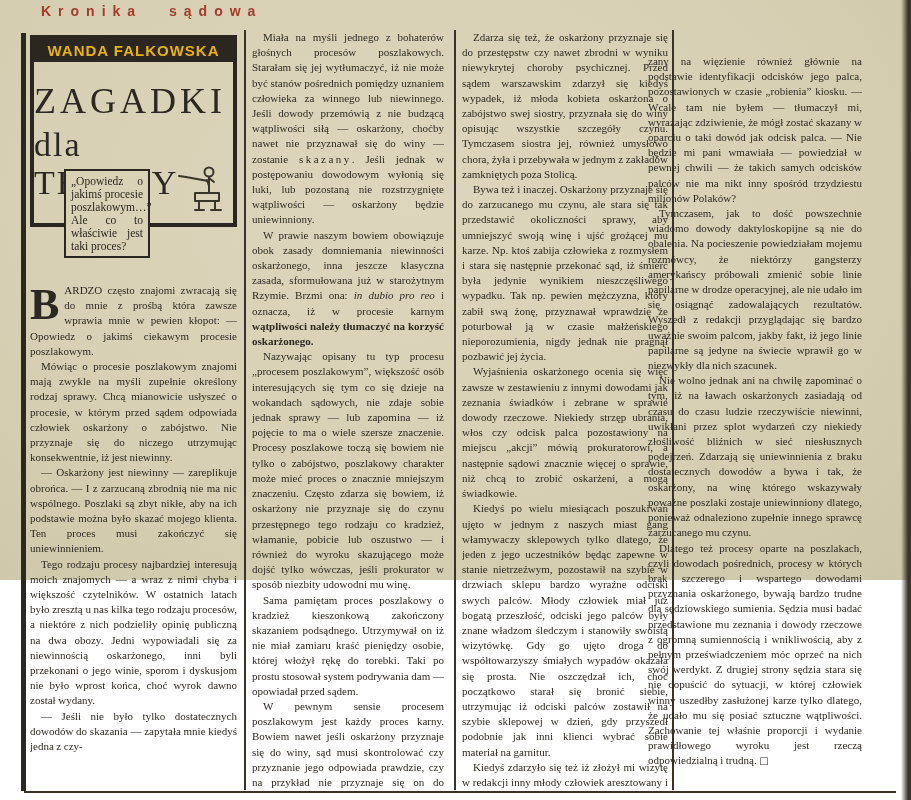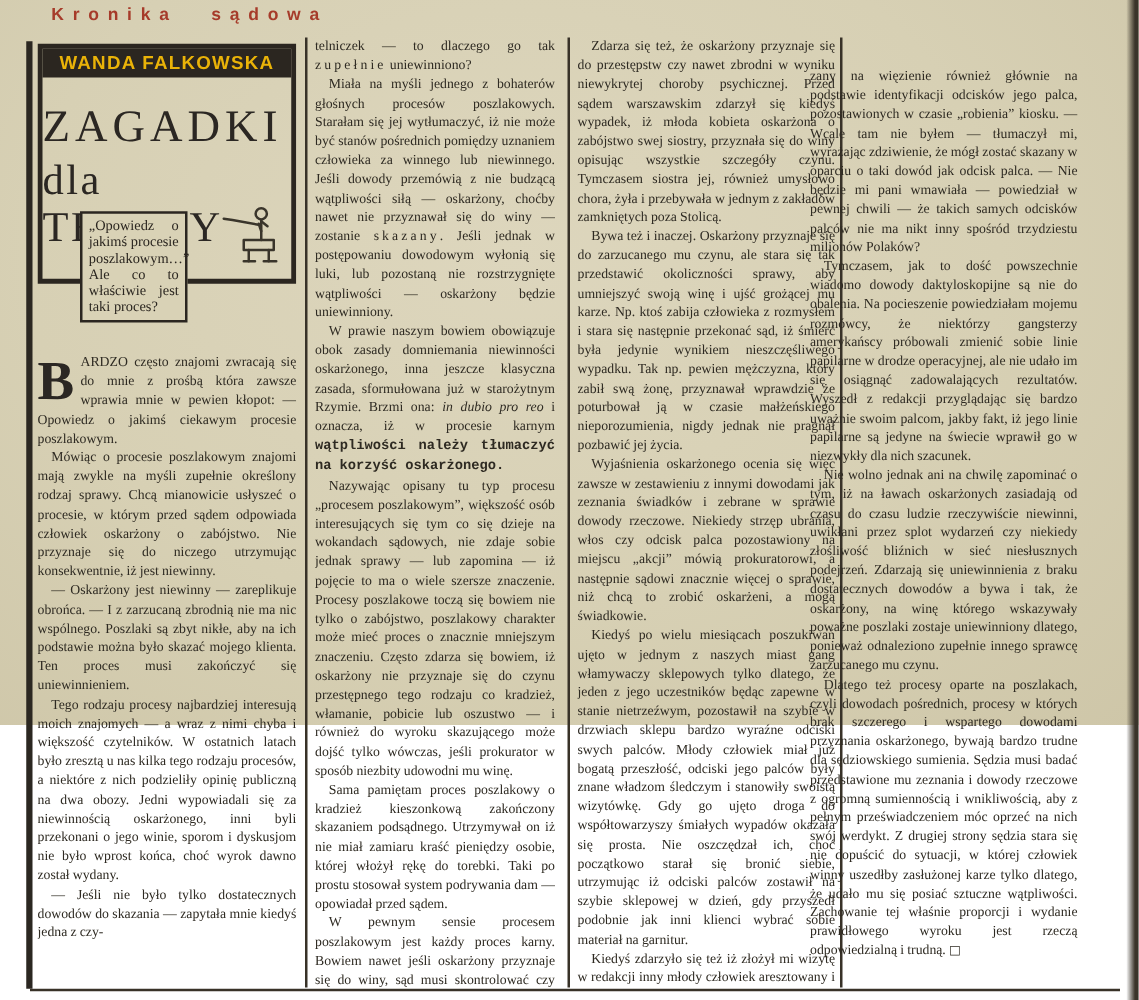--- a/index.html
+++ b/index.html
@@ -22,21 +22,21 @@
   
   .col{position:absolute;top:30px;height:762px;overflow:hidden;}
   .col-1{left:30px;width:207px;}
   .col-2{left:252px;width:192px;}
   .col-3{left:462px;width:206px;}
   .col-4{left:648px;width:214px;margin-top:24px;}
   .col-flow{font-size:11px;line-height:15.2px;text-align:justify;word-spacing:-0.2px;}
   .col-1 .col-flow{position:absolute;top:253px;left:0;right:0;bottom:0;overflow:hidden;}
   .para{margin:0;}
   .para.indent{text-indent:11px;}
-  .seg-bold{font-weight:bold;font-family:Liberation Mono, monospace;}
+  .seg-bold{font-weight:bold;}
   .seg-italic{font-style:italic;}
   .seg-spaced{letter-spacing:2.5px;}
   .seg-endmark{font-family:"DejaVu Sans",sans-serif;font-size:10px;}
   .dropcap{float:left;font-weight:bold;font-size:44px;line-height:38px;
            padding:3px 5px 0 0;color:#2b2723;}
   
   .title-box{position:relative;margin-top:5px;height:184px;border:4px solid #2b2620;}
   .author-band{height:23px;background:#2b2620;color:#eab308;
                font-family:"Liberation Sans",sans-serif;font-weight:bold;font-size:15px;
                letter-spacing:1px;display:flex;align-items:center;justify-content:center;}
@@ -91,21 +91,20 @@
         <p class="para"><span class="dropcap">B</span><span class="seg-normal">ARDZO często znajomi zwracają się do mnie z prośbą która zawsze wprawia mnie w pewien kłopot: — Opowiedz o jakimś ciekawym procesie poszlakowym.</span></p>
         <p class="para indent"><span class="seg-normal">Mówiąc o procesie poszlakowym znajomi mają zwykle na myśli zupełnie określony rodzaj sprawy. Chcą mianowicie usłyszeć o procesie, w którym przed sądem odpowiada człowiek oskarżony o zabójstwo. Nie przyznaje się do niczego utrzymując konsekwentnie, iż jest niewinny.</span></p>
         <p class="para indent"><span class="seg-normal">— Oskarżony jest niewinny — zareplikuje obrońca. — I z zarzucaną zbrodnią nie ma nic wspólnego. Poszlaki są zbyt nikłe, aby na ich podstawie można było skazać mojego klienta. Ten proces musi zakończyć się uniewinnieniem.</span></p>
         <p class="para indent"><span class="seg-normal">Tego rodzaju procesy najbardziej interesują moich znajomych — a wraz z nimi chyba i większość czytelników. W ostatnich latach było zresztą u nas kilka tego rodzaju procesów, a niektóre z nich podzieliły opinię publiczną na dwa obozy. Jedni wypowiadali się za niewinnością oskarżonego, inni byli przekonani o jego winie, sporom i dyskusjom nie było wprost końca, choć wyrok dawno został wydany.</span></p>
         <p class="para indent"><span class="seg-normal">— Jeśli nie było tylko dostatecznych dowodów do skazania — zapytała mnie kiedyś jedna z czy-</span></p>
       </div>
   </div>
 
   <div class="col col-2">
     <div class="col-flow">
-        <p class="para"><span class="seg-normal">telniczek — to dlaczego go tak </span><span class="seg-spaced">zupełnie</span><span class="seg-normal"> uniewinniono?</span></p>
         <p class="para indent"><span class="seg-normal">Miała na myśli jednego z bohaterów głośnych procesów poszlakowych. Starałam się jej wytłumaczyć, iż nie może być stanów pośrednich pomiędzy uznaniem człowieka za winnego lub niewinnego. Jeśli dowody przemówią z nie budzącą wątpliwości siłą — oskarżony, choćby nawet nie przyznawał się do winy — zostanie </span><span class="seg-spaced">skazany</span><span class="seg-normal">. Jeśli jednak w postępowaniu dowodowym wyłonią się luki, lub pozostaną nie rozstrzygnięte wątpliwości — oskarżony będzie uniewinniony.</span></p>
         <p class="para indent"><span class="seg-normal">W prawie naszym bowiem obowiązuje obok zasady domniemania niewinności oskarżonego, inna jeszcze klasyczna zasada, sformułowana już w starożytnym Rzymie. Brzmi ona: </span><span class="seg-italic">in dubio pro reo</span><span class="seg-normal"> i oznacza, iż w procesie karnym </span><span class="seg-bold">wątpliwości należy tłumaczyć na korzyść oskarżonego.</span></p>
         <p class="para indent"><span class="seg-normal">Nazywając opisany tu typ procesu „procesem poszlakowym”, większość osób interesujących się tym co się dzieje na wokandach sądowych, nie zdaje sobie jednak sprawy — lub zapomina — iż pojęcie to ma o wiele szersze znaczenie. Procesy poszlakowe toczą się bowiem nie tylko o zabójstwo, poszlakowy charakter może mieć proces o znacznie mniejszym znaczeniu. Często zdarza się bowiem, iż oskarżony nie przyznaje się do czynu przestępnego tego rodzaju co kradzież, włamanie, pobicie lub oszustwo — i również do wyroku skazującego może dojść tylko wówczas, jeśli prokurator w sposób niezbity udowodni mu winę.</span></p>
         <p class="para indent"><span class="seg-normal">Sama pamiętam proces poszlakowy o kradzież kieszonkową zakończony skazaniem podsądnego. Utrzymywał on iż nie miał zamiaru kraść pieniędzy osobie, której włożył rękę do torebki. Taki po prostu stosował system podrywania dam — opowiadał przed sądem.</span></p>
         <p class="para indent"><span class="seg-normal">W pewnym sensie procesem poszlakowym jest każdy proces karny. Bowiem nawet jeśli oskarżony przyznaje się do winy, sąd musi skontrolować czy przyznanie jego odpowiada prawdzie, czy na przykład nie przyznaje się on do niepopełnionych czynów, aby osłonić inną osobę.</span></p>
       </div>
   </div>
 
   <div class="col col-3">
     <div class="col-flow">

